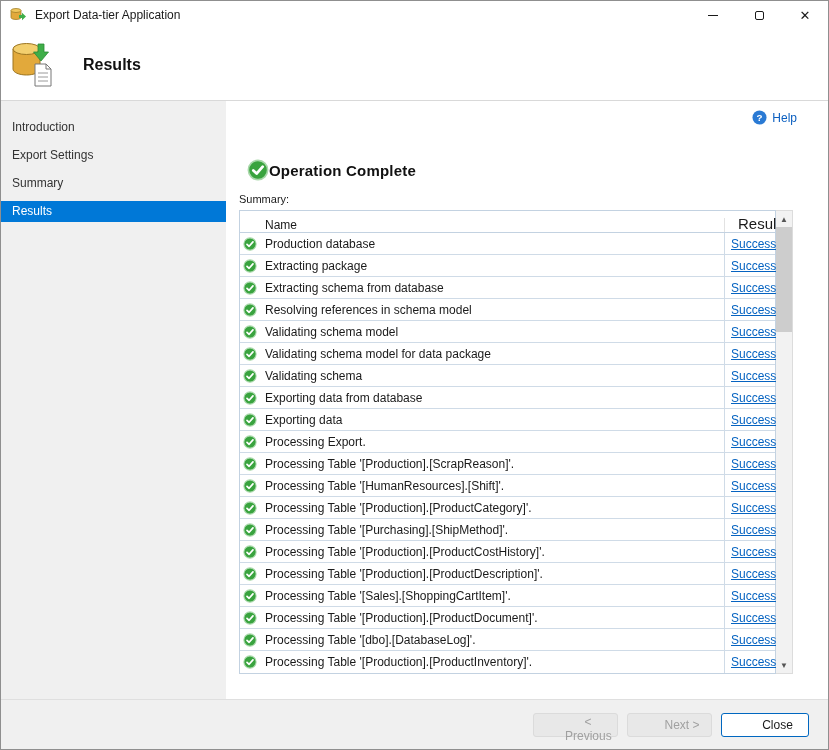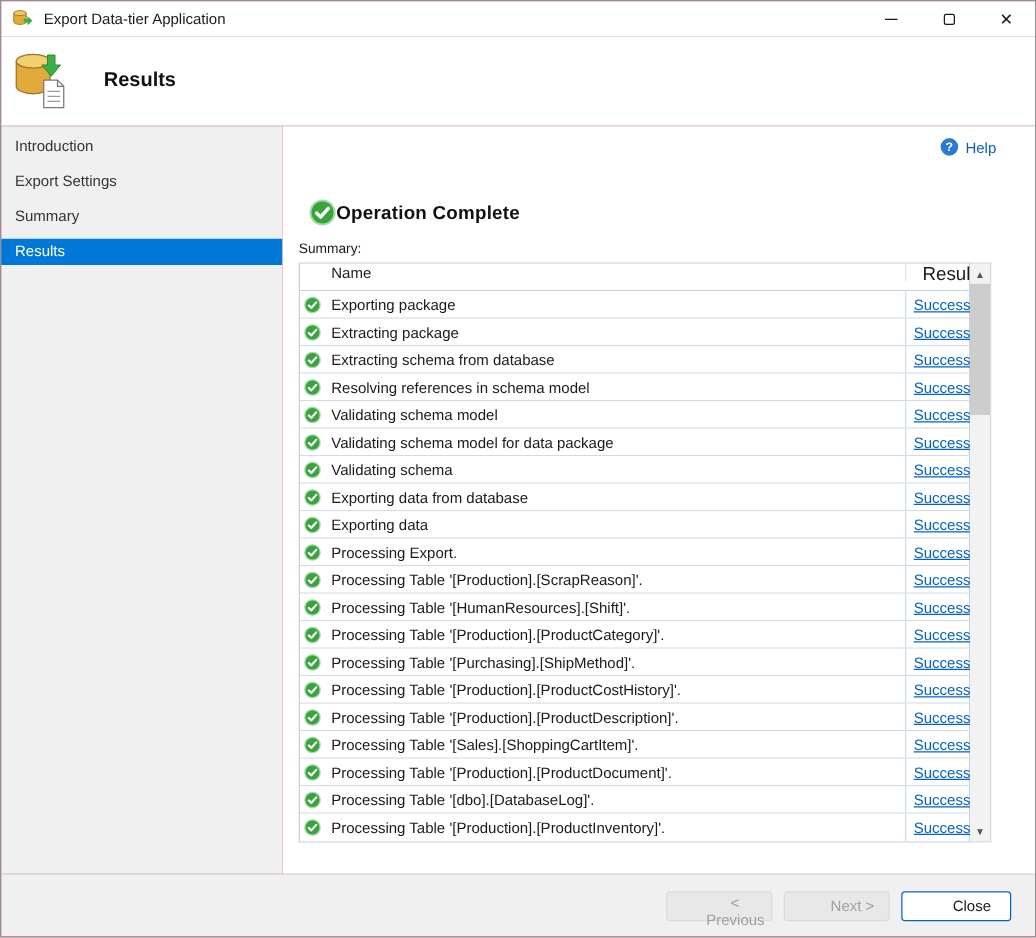--- a/index.html
+++ b/index.html
@@ -17,36 +17,36 @@
   .max-glyph{width:9px;height:9px;border:1px solid #1a1a1a;border-radius:2px;display:block;}
   .close-glyph{font-size:13px;color:#1a1a1a;line-height:1;}
 
   
   .banner{height:72px;flex:0 0 72px;background:#fff;display:flex;align-items:center;border-bottom:1px solid #d9d9d9;}
   .banner .banner-icon{margin-left:8px;display:flex;}
   .banner .banner-title{margin-left:30px;font-size:16px;font-weight:bold;color:#111;}
 
   
   .bodyarea{flex:1;display:flex;min-height:0;}
-  .sidebar{width:225px;flex:0 0 225px;background:#f0f0f0;padding-top:6px;}
+  .sidebar{width:225px;flex:0 0 225px;background:#f0f0f0;padding-top:16px;}
   .sidebar-item{height:21px;line-height:21px;margin-bottom:7px;padding-left:11px;font-size:12px;color:#333;cursor:default;}
   .sidebar-item.selected{background:#0078d7;color:#fff;}
   .main{flex:1;background:#fff;position:relative;padding-left:13px;}
 
   .help-link{position:absolute;top:9px;right:31px;display:flex;align-items:center;gap:5px;cursor:pointer;}
   .help-text{font-size:12px;color:#0b5fc0;}
 
   .op-row{display:flex;align-items:center;margin-top:58px;margin-left:8px;}
   .op-title{font-size:15px;font-weight:bold;color:#111;letter-spacing:.2px;}
   .summary-label{margin-top:12px;font-size:11px;color:#1a1a1a;}
 
   
   .table-wrap{margin-top:5px;display:flex;width:554px;align-items:stretch;}
   .table-area{flex:1;border:1px solid #c3d2e1;background:#fff;}
-  .thead{display:flex;height:22px;background:#fff;border-bottom:1px solid #c3d2e1;align-items:flex-start;}
+  .thead{display:flex;height:22px;background:#fff;border-bottom:1px solid #c3d2e1;align-items:flex-end;}
   .h-icon{width:19px;background:#cbe2f5;border-right:1px solid #b5cde2;}
   .h-name{flex:1;display:flex;align-items:center;padding-left:6px;font-size:12px;color:#1a1a1a;border-right:1px solid #e2e2e2;}
   .h-result{width:50px;display:flex;align-items:center;padding-left:13px;font-size:15px;color:#1a1a1a;}
   .trow{display:flex;height:22px;align-items:stretch;border-bottom:1px solid #cfdbe7;background:#fff;}
   .trow:last-child{border-bottom:0;}
   .c-icon{width:19px;display:flex;align-items:center;justify-content:center;}
   .c-name{flex:1;display:flex;align-items:center;padding-left:6px;font-size:12px;color:#1a1a1a;border-right:1px solid #cfdbe7;white-space:nowrap;overflow:hidden;}
   .c-result{width:50px;display:flex;align-items:center;padding-left:6px;}
   .c-result a{font-size:12px;color:#0563c1;text-decoration:underline;cursor:pointer;}
 
@@ -146,21 +146,21 @@
             <span class="h-result">Result</span>
           </div>
           <div>
               <div class="trow">
     <span class="c-icon">
       <svg width="14" height="14" viewBox="0 0 16 16">
         <circle cx="8" cy="8" r="7" fill="#39a33e" stroke="#a9d8aa" stroke-width="1.2"></circle>
         <path d="M4.6 8.4 L7 10.6 L11.4 5.6" fill="none" stroke="#fff" stroke-width="2" stroke-linecap="round" stroke-linejoin="round"></path>
       </svg>
     </span>
-    <span class="c-name">Exporting package</span>
+    <span class="c-name">Production database</span>
     <span class="c-result">
                   <a>Success</a>
                 </span>
   </div>
               <div class="trow">
     <span class="c-icon">
       <svg width="14" height="14" viewBox="0 0 16 16">
         <circle cx="8" cy="8" r="7" fill="#39a33e" stroke="#a9d8aa" stroke-width="1.2"></circle>
         <path d="M4.6 8.4 L7 10.6 L11.4 5.6" fill="none" stroke="#fff" stroke-width="2" stroke-linecap="round" stroke-linejoin="round"></path>
       </svg>

